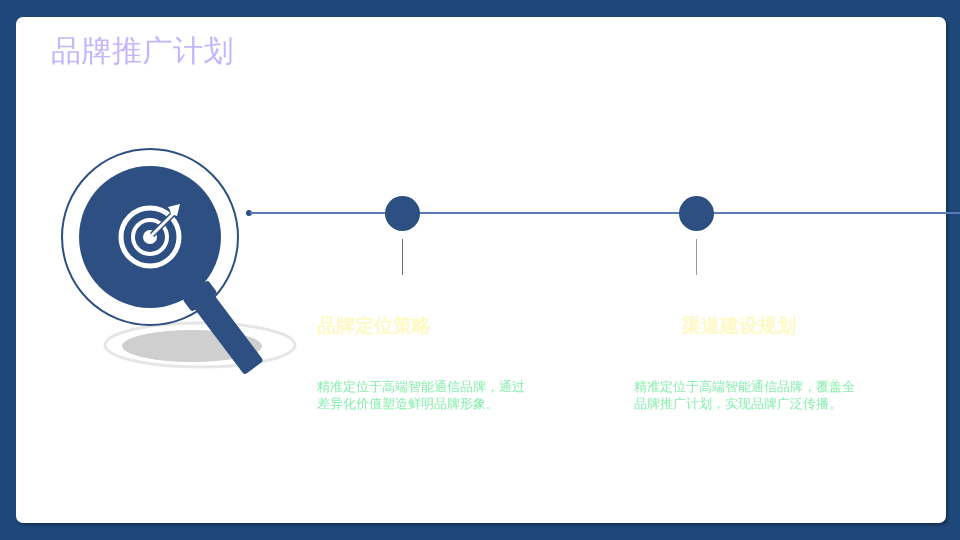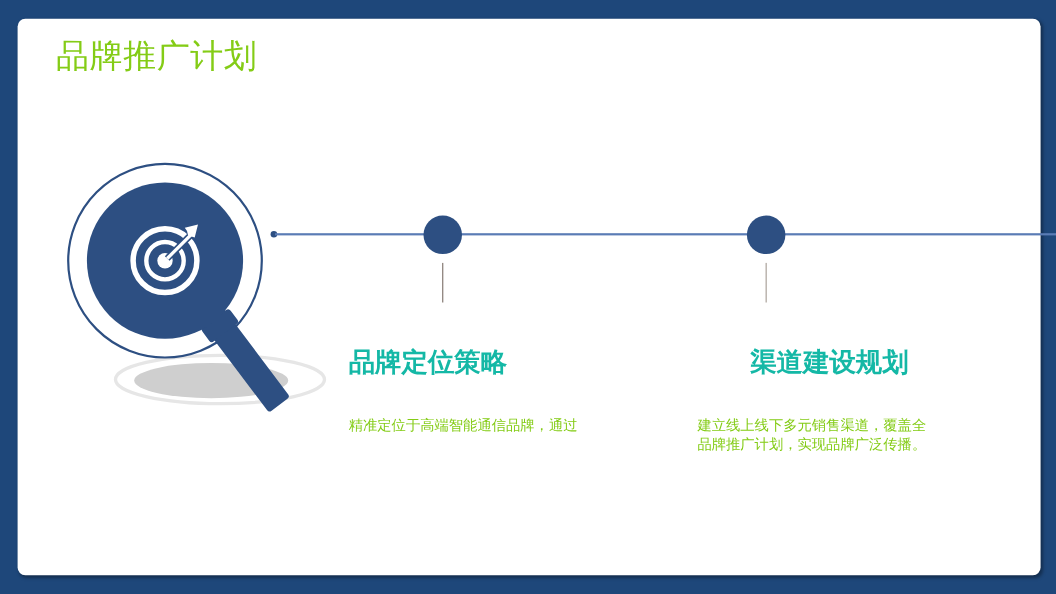--- a/index.html
+++ b/index.html
@@ -1,24 +1,24 @@
 <!DOCTYPE html>
 <html><head>
 <meta charset="utf-8">
 <style>
   html,body{margin:0;padding:0;}
   body{width:960px;height:540px;background:#1e477a;position:relative;overflow:hidden;font-family:"DejaVu Sans","Liberation Sans",sans-serif;}
   .card{position:absolute;left:16px;top:17px;width:930px;height:506px;background:#fff;border-radius:7px;box-shadow:2px 2px 3px rgba(0,0,0,0.35);}
-  .title{position:absolute;left:51px;top:31px;font-size:30px;color:#84cc16;letter-spacing:0.5px;white-space:nowrap;}
+  .title{position:absolute;left:51px;top:31px;font-size:30px;color:#c4b5fd;letter-spacing:0.5px;white-space:nowrap;}
   .timeline{position:absolute;left:250px;top:212px;width:710px;height:2px;background:#5a7cb5;}
   .start-dot{position:absolute;left:246px;top:210px;width:6px;height:6px;border-radius:50%;background:#2d4f82;}
   .node{position:absolute;width:35px;height:35px;border-radius:50%;background:#2d4f82;}
   .stem{position:absolute;width:1px;height:36px;background:#7a6e66;}
-  .h2{position:absolute;font-size:24px;font-weight:bold;color:#14b8a6;white-space:nowrap;}
-  .desc{position:absolute;font-size:13px;line-height:17px;color:#84cc16;width:260px;font-family:Liberation Mono, monospace;}
+  .h2{position:absolute;font-size:19px;font-weight:bold;color:#fef9c3;white-space:nowrap;}
+  .desc{position:absolute;font-size:13px;line-height:17px;color:#86efac;width:260px;font-family:Liberation Mono, monospace;}
   svg{position:absolute;left:0;top:0;}
 </style>
 </head>
 <body>
 
 <div class="card"></div>
 
 <div class="title">品牌推广计划</div>
 
 <svg width="960" height="540">
@@ -39,21 +39,22 @@
 </svg>
 
 <div class="start-dot"></div>
 <div class="timeline"></div>
 
 <div class="node" style="left:385px;top:196px;"></div>
 <div class="stem" style="left:402px;top:239px;"></div>
 <div class="h2" style="left:317px;top:313px;">品牌定位策略</div>
 <div class="desc" style="left:317px;top:379px;">
   <div>精准定位于高端智能通信品牌，通过</div>
+  <div>差异化价值塑造鲜明品牌形象。</div>
 </div>
 
 <div class="node" style="left:679px;top:196px;"></div>
 <div class="stem" style="left:696px;top:239px;background:#a39a92;"></div>
 <div class="h2" style="left:634px;top:313px;margin-left:48px;">渠道建设规划</div>
 <div class="desc" style="left:634px;top:379px;">
-  <div>建立线上线下多元销售渠道，覆盖全</div>
+  <div>精准定位于高端智能通信品牌，覆盖全</div>
   <div>品牌推广计划，实现品牌广泛传播。</div>
 </div>
 
 </body></html>

